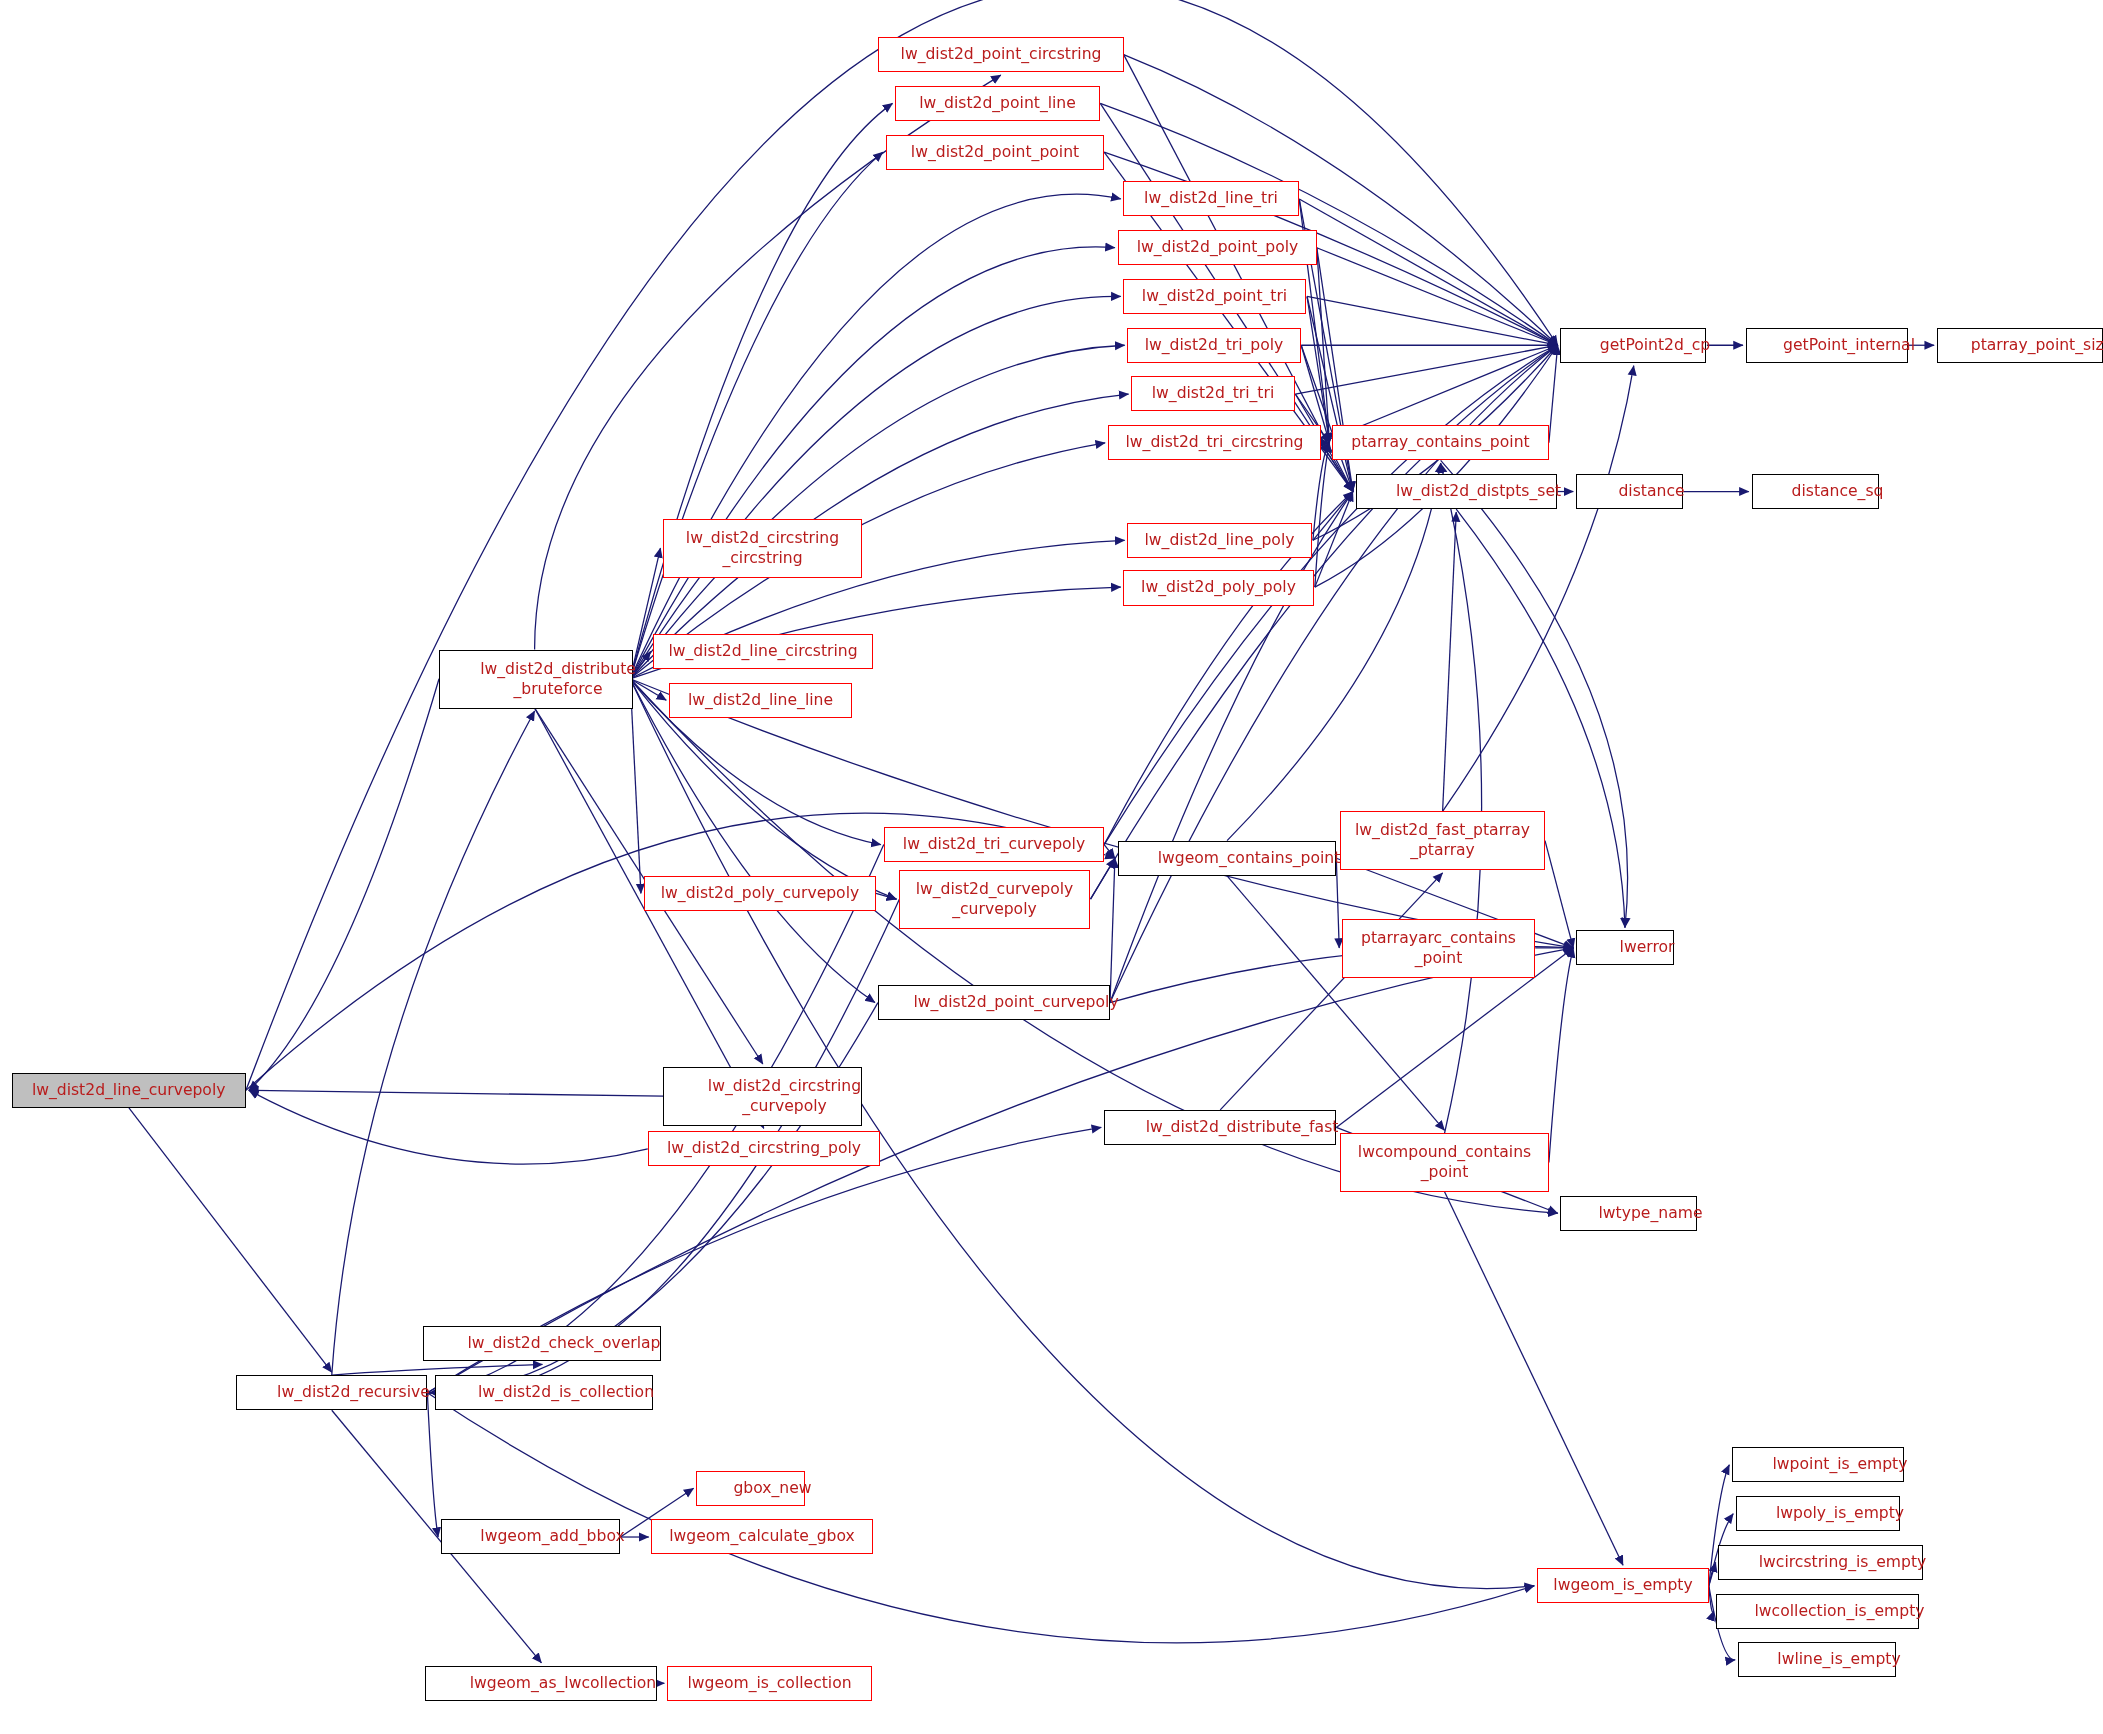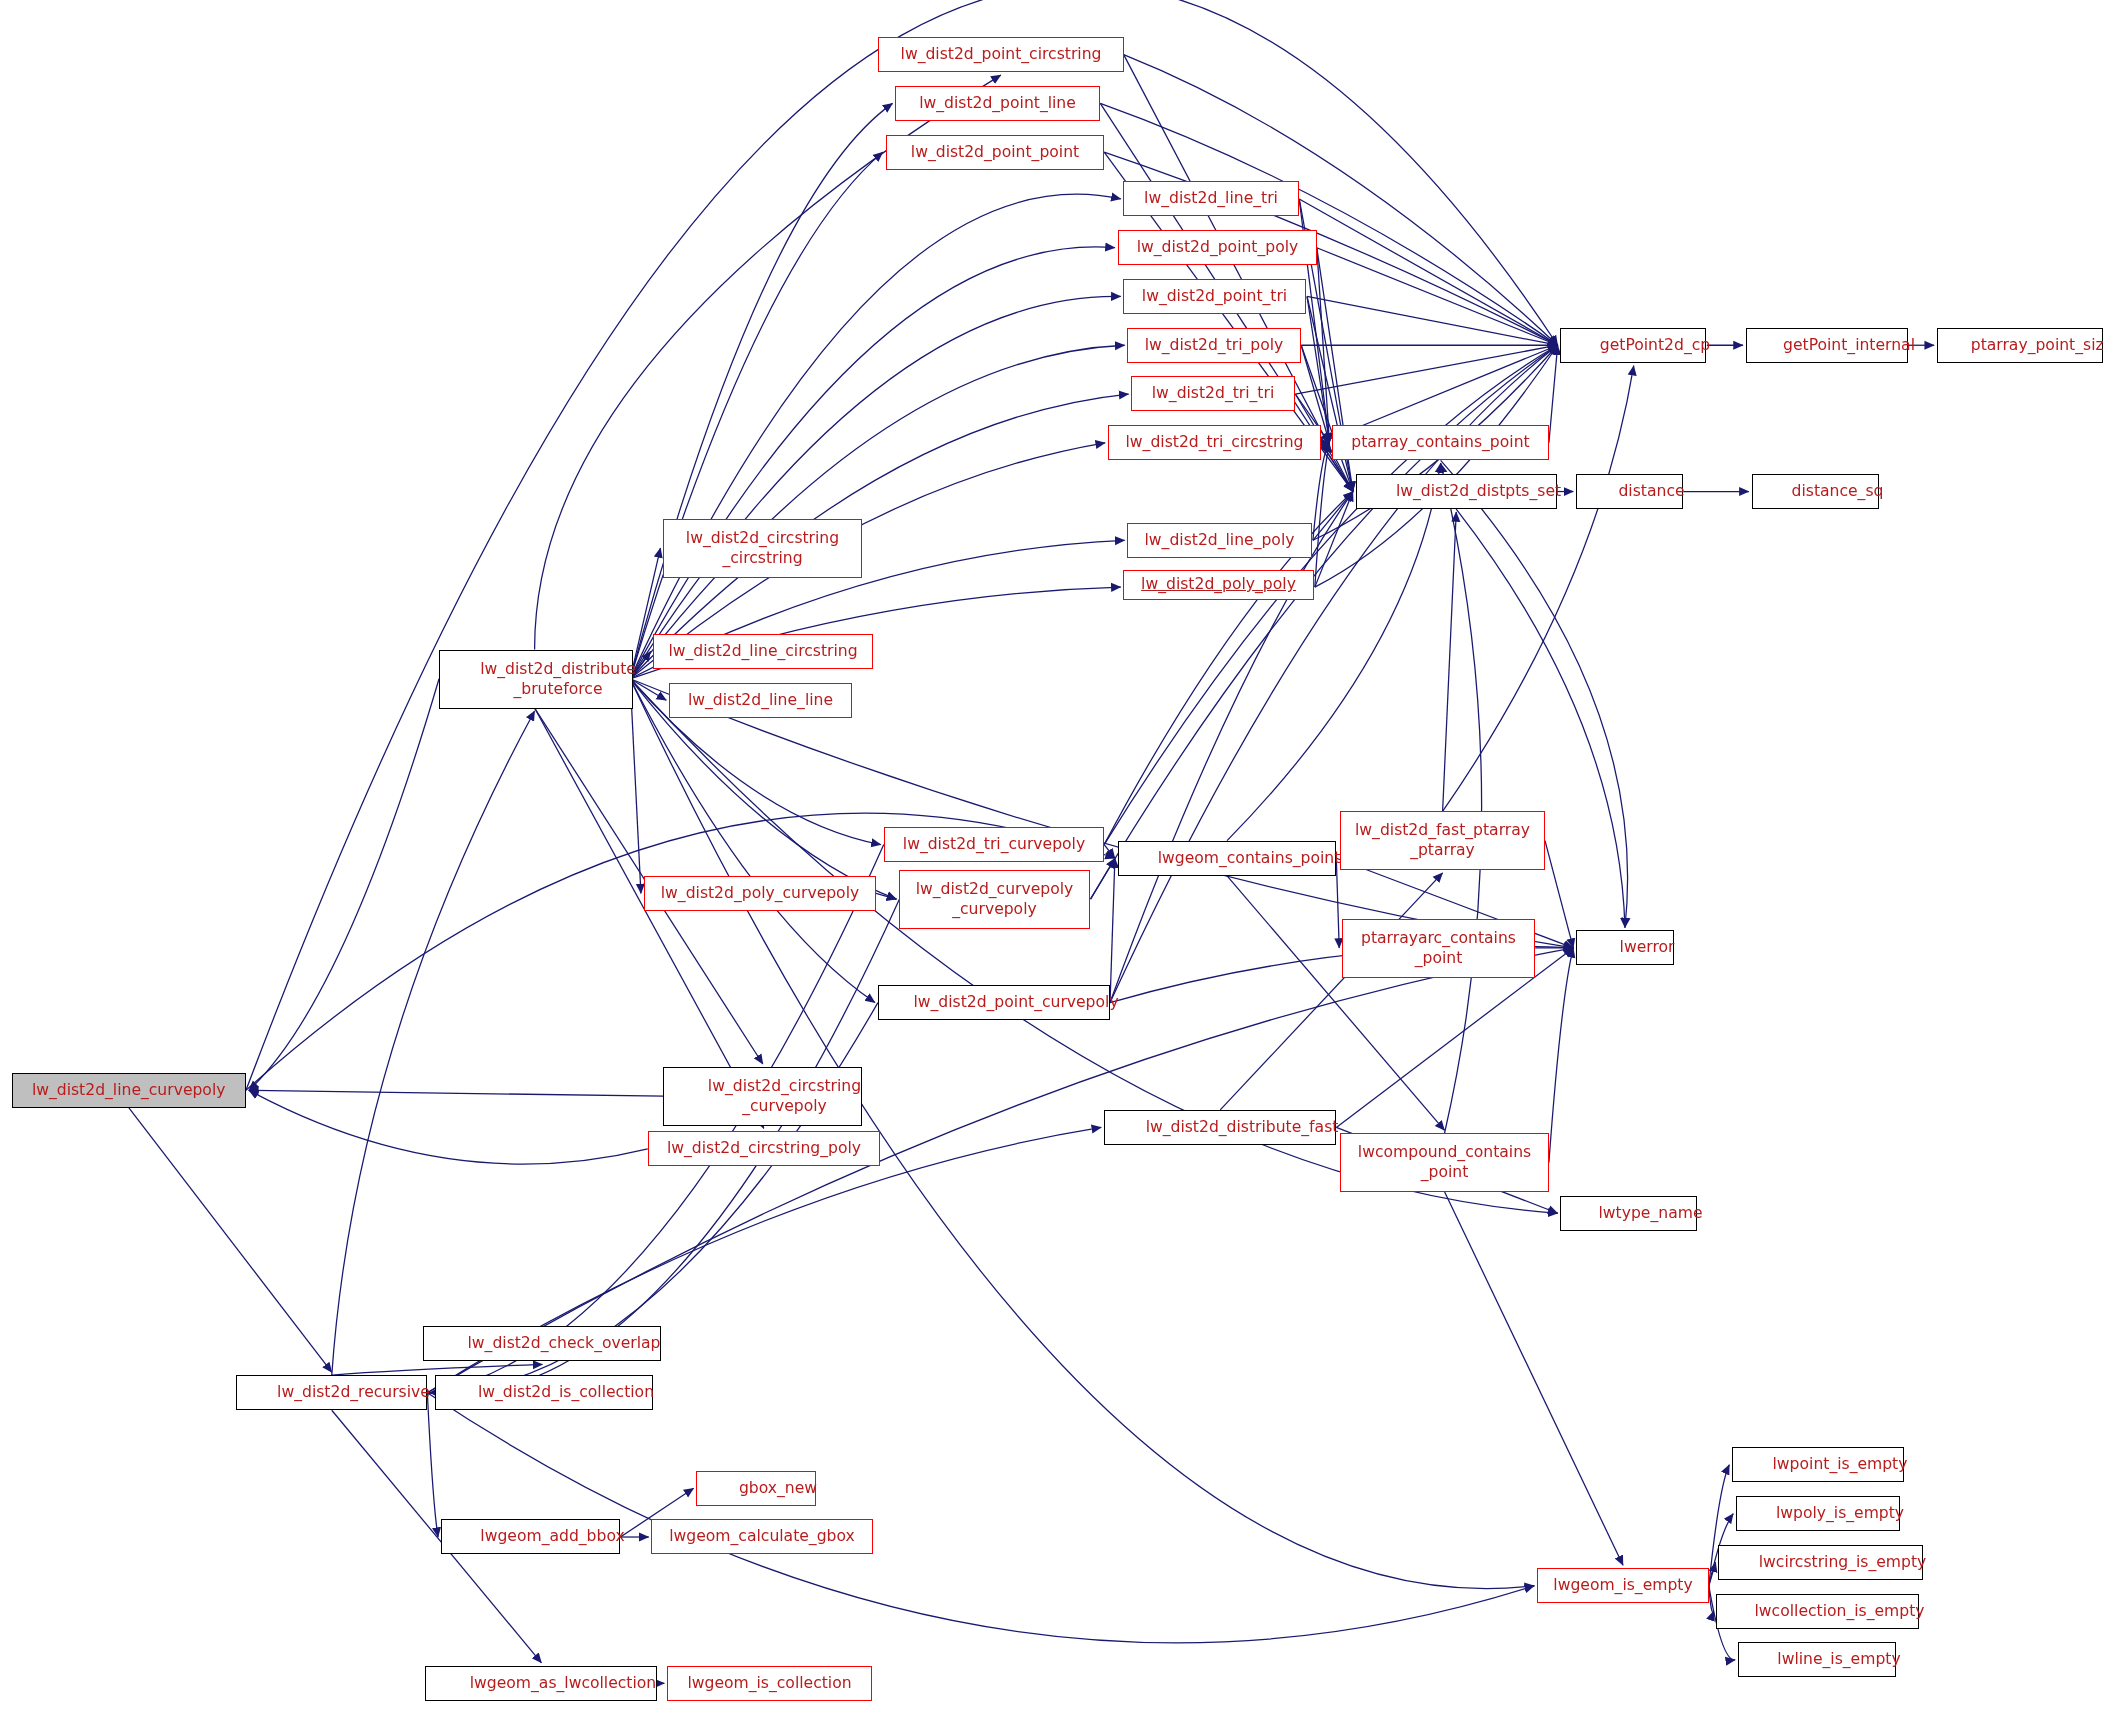--- a/index.html
+++ b/index.html
@@ -212,21 +212,21 @@
       </div>
       <div class="node black" style="left: 1576px; top: 474px; width: 107px; height: 35px;">
         <span>distance</span>
       </div>
       <div class="node black" style="left: 1752px; top: 474px; width: 127px; height: 35px;">
         <span>distance_sq</span>
       </div>
       <div class="node red" style="left: 1127px; top: 523px; width: 185px; height: 35px;">
         <span>lw_dist2d_line_poly</span>
       </div>
-      <div class="node red" style="left: 1123px; top: 570px; width: 191px; height: 30px; text-decoration: underline;">
+      <div class="node red" style="left: 1123px; top: 570px; width: 191px; height: 36px;">
         <span>lw_dist2d_poly_poly</span>
       </div>
       <div class="node red" style="left: 663px; top: 519px; width: 199px; height: 59px;">
         <span>lw_dist2d_circstring
 _circstring</span>
       </div>
       <div class="node red" style="left: 653px; top: 634px; width: 220px; height: 35px;">
         <span>lw_dist2d_line_circstring</span>
       </div>
       <div class="node red" style="left: 669px; top: 683px; width: 183px; height: 35px;">
@@ -285,21 +285,21 @@
       </div>
       <div class="node black" style="left: 423px; top: 1326px; width: 238px; height: 35px;">
         <span>lw_dist2d_check_overlap</span>
       </div>
       <div class="node black" style="left: 236px; top: 1375px; width: 191px; height: 35px;">
         <span>lw_dist2d_recursive</span>
       </div>
       <div class="node black" style="left: 435px; top: 1375px; width: 218px; height: 35px;">
         <span>lw_dist2d_is_collection</span>
       </div>
-      <div class="node red" style="left: 696px; top: 1471px; width: 120px; height: 35px; padding-left: 44px;">
+      <div class="node red" style="left: 696px; top: 1471px; width: 109px; height: 35px; padding-left: 44px;">
         <span>gbox_new</span>
       </div>
       <div class="node black" style="left: 441px; top: 1519px; width: 179px; height: 35px;">
         <span>lwgeom_add_bbox</span>
       </div>
       <div class="node red" style="left: 651px; top: 1519px; width: 222px; height: 35px;">
         <span>lwgeom_calculate_gbox</span>
       </div>
       <div class="node red" style="left: 1537px; top: 1568px; width: 172px; height: 35px;">
         <span>lwgeom_is_empty</span>

